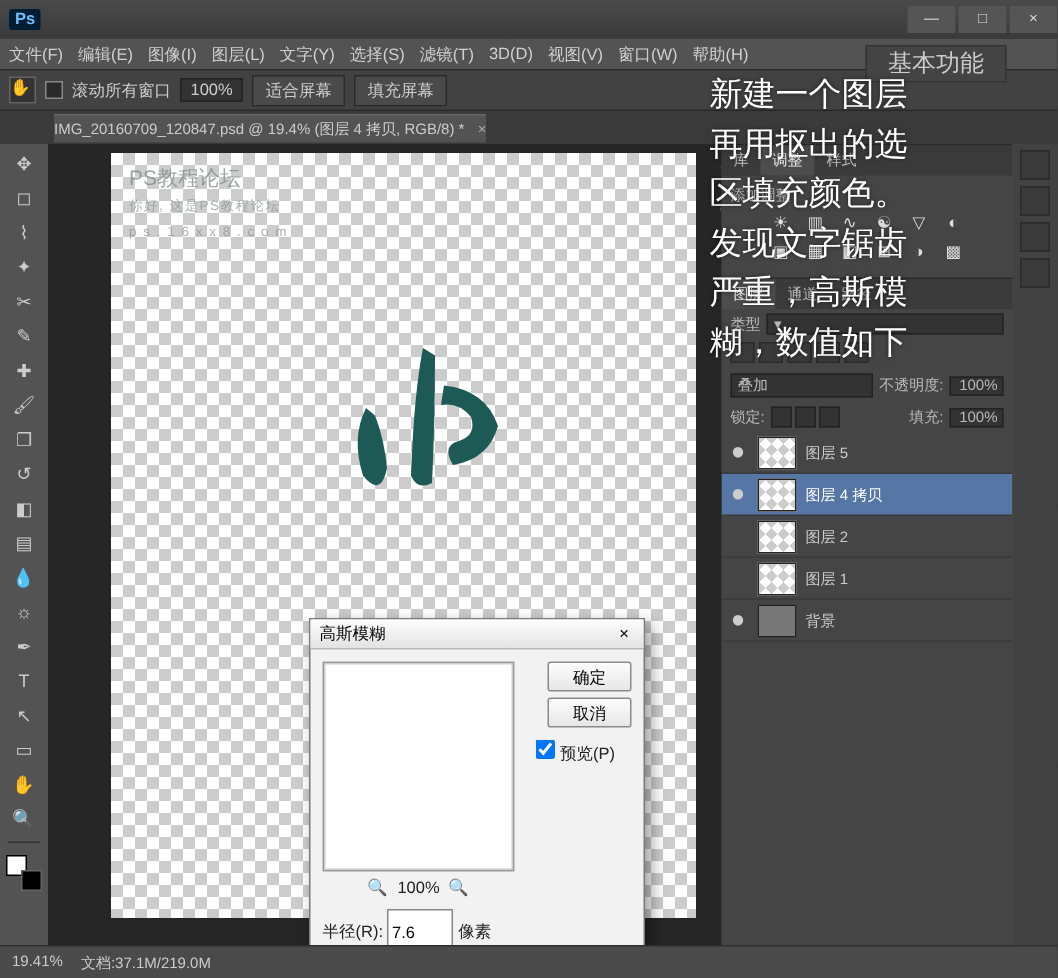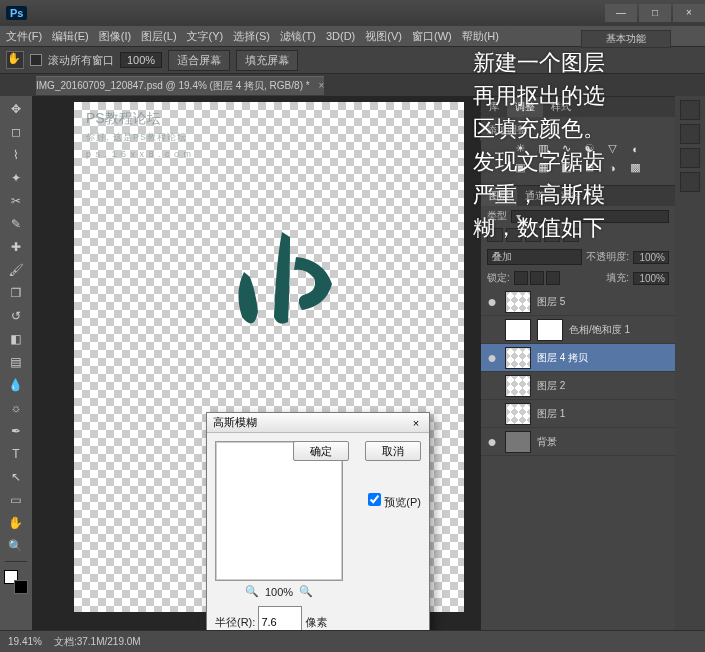--- a/index.html
+++ b/index.html
@@ -10,44 +10,44 @@
 .titlebar .win-btns div { width:32px; height:18px; background:#555; margin-left:2px; text-align:center; color:#ddd; font-size:10px; line-height:18px;}
 .menubar { height:20px; background:#535353; display:flex; align-items:center; padding-left:6px; color:#d0d0d0; font-size:11px; gap:10px;}
 .optbar { height:28px; background:#424242; display:flex; align-items:center; padding-left:6px; gap:6px; color:#ccc; font-size:11px; border-top:1px solid #2a2a2a; border-bottom:1px solid #2a2a2a;}
 .optbar .toolicon { width:18px; height:18px; background:#333; border:1px solid #666; display:inline-block;}
 .optbar .chk { width:12px; height:12px; background:#2a2a2a; border:1px solid #888; display:inline-block; text-align:center; color:#ccc; font-size:10px; line-height:10px;}
 .optbar .box { background:#333; border:1px solid #222; padding:1px 6px;}
 .optbar .btn { background:#4a4a4a; border:1px solid #2a2a2a; padding:2px 8px;text-align:right;}
 .tabbar { height:22px; background:#3a3a3a; display:flex; align-items:center; padding-left:36px; color:#ccc; font-size:10px;}
 .tabbar .tab { background:#535353; padding:2px 0; border-top:1px solid #666;}
 .tabbar .tab .x { margin-left:6px; color:#aaa;}
-.workspace-label { position:absolute; right:34px; top:30px; background:#444; border:1px solid #333; color:#ccc; font-size:10px; padding:1px 24px;}
+.workspace-label { position:absolute; right:34px; top:30px; background:#444; border:1px solid #333; color:#ccc; font-size:16px; padding:1px 14px;}
 .main { position:absolute; top:96px; bottom:22px; left:0; right:0; display:flex;}
 .toolbar { width:32px; background:#535353; display:flex; flex-direction:column; align-items:center; padding-top:2px; gap:1px;}
 .toolbar .t { width:24px; height:22px; display:flex; align-items:center; justify-content:center; color:#ccc; font-size:12px; cursor:pointer;}
 .toolbar .sep { width:22px; height:1px; background:#333; margin:3px 0;}
 .toolbar .swatch { position:relative; width:24px; height:24px; margin-top:4px;}
 .toolbar .swatch .fg { width:14px; height:14px; background:#fff; border:1px solid #000; position:absolute; top:0; left:0;}
 .toolbar .swatch .bg { width:14px; height:14px; background:#000; border:1px solid #666; position:absolute; bottom:0; right:0;}
 .canvas-area { flex:1; background:#262626; position:relative; overflow:hidden;}
 .canvas { position:absolute; left:42px; top:6px; width:390px; height:510px;
   background-image: linear-gradient(45deg,#ccc 25%,transparent 25%),linear-gradient(-45deg,#ccc 25%,transparent 25%),linear-gradient(45deg,transparent 75%,#ccc 75%),linear-gradient(-45deg,transparent 75%,#ccc 75%);
   background-size:16px 16px; background-position:0 0,0 8px,8px -8px,-8px 0; background-color:#fff;}
 .watermark { position:absolute; left:12px; top:8px; color:#7c8c8c; font-size:14px; opacity:.75; line-height:1.2;}
 .watermark small{ font-size:9px; letter-spacing:1px; color:#8a9a9a;}
 .calli { position:absolute; left:140px; top:120px; width:140px; height:120px;}
 .calli svg{ width:100%; height:100%;}
 .dialog { position:absolute; left:174px; top:316px; width:224px; height:226px; background:#f2f2f2; border:1px solid #7a7a7a; box-shadow:4px 4px 10px rgba(0,0,0,.4);}
 .dialog .dtitle { height:20px; background:linear-gradient(#fdfdfd,#e3e3e3); border-bottom:1px solid #b9b9b9; font-size:11px; padding:2px 6px; display:flex; align-items:center;}
 .dialog .dtitle .dx { margin-left:auto; width:14px; text-align:center; cursor:pointer;}
 .dialog .dbody { position:relative; padding:8px; font-size:11px; color:#222;}
 .dialog .preview { width:128px; height:140px; background:#fff; border:1px solid #999; box-shadow:inset 0 0 0 1px #ccc;}
-.dialog .dbtns { position:absolute; right:8px; top:8px; display:flex; flex-direction:row; gap:16px;}
+.dialog .dbtns { position:absolute; right:8px; top:8px; display:flex; flex-direction:column; gap:4px;}
 .dialog .dbtns button { width:56px; height:20px; font-size:11px; background:linear-gradient(#fdfdfd,#e6e6e6); border:1px solid #8a8a8a; border-radius:2px;}
-.dialog .chkline { position:absolute; right:8px; top:60px; font-size:11px;}
+.dialog .chkline { position:absolute; right:19px; top:60px; font-size:11px;}
 .dialog .zoomrow { display:flex; align-items:center; gap:6px; margin-top:4px; width:128px; justify-content:center;}
 .dialog .radius { margin-top:8px;}
 .dialog .radius input { width:44px; height:31px; font-size:11px; border:1px solid #888; padding:0 2px;}
 .dialog .slider { margin-top:6px; width:200px; height:14px; position:relative;}
 .noattr { position:absolute; left:448px; top:10px; color:#666; font-size:10px;}
 .panels { width:194px; background:#454545; display:flex; flex-direction:column;}
 .panel { border-top:1px solid #2a2a2a;}
 .panel .ptabs { display:flex; height:20px; background:#3a3a3a; font-size:10px; color:#bbb;}
 .panel .ptabs div { padding:3px 8px; }
 .panel .ptabs .active { background:#4d4d4d; color:#eee;}
@@ -254,26 +254,20 @@
           </div>
         <span style="margin-left:auto">填充:</span>
         <span class="pct">100%</span>
       </div>
       <div class="layers" id="layers">
           <div class="layer">
             <span class="eye">●</span>
             <div class="thumb checker"></div>
             <span class="lname">图层 5</span>
           </div>
-          <div class="layer">
-            <span class="eye"></span>
-            <div class="thumb white"></div>
-            <div class="thumb white"></div>
-            <span class="lname">色相/饱和度 1</span>
-          </div>
           <div class="layer sel">
             <span class="eye">●</span>
             <div class="thumb checker"></div>
             <span class="lname">图层 4 拷贝</span>
           </div>
           <div class="layer">
             <span class="eye"></span>
             <div class="thumb checker"></div>
             <span class="lname">图层 2</span>
           </div>

